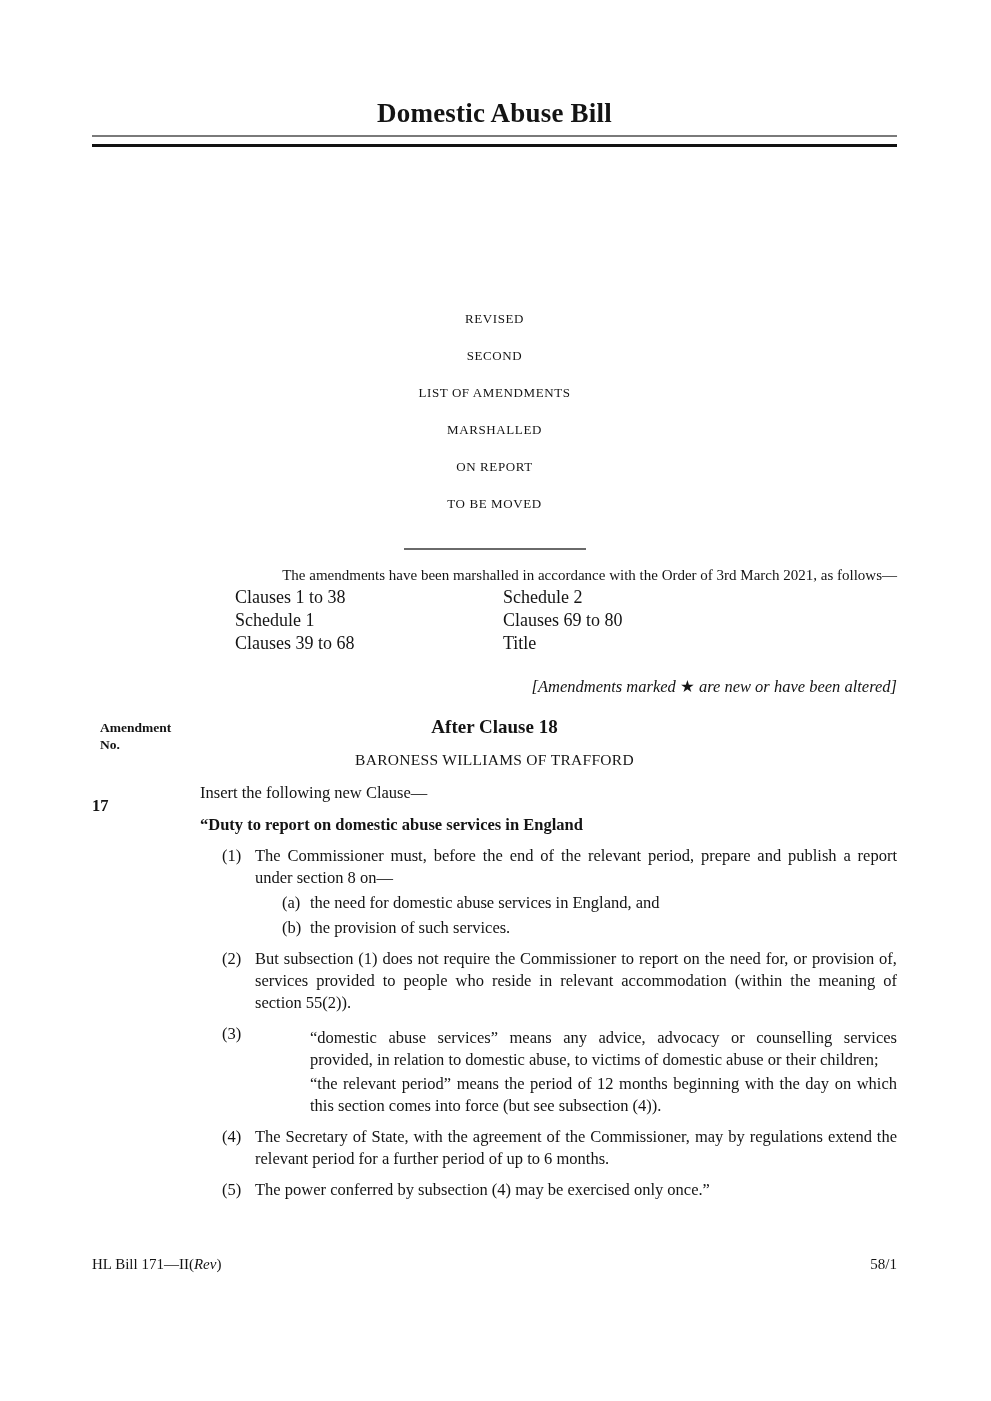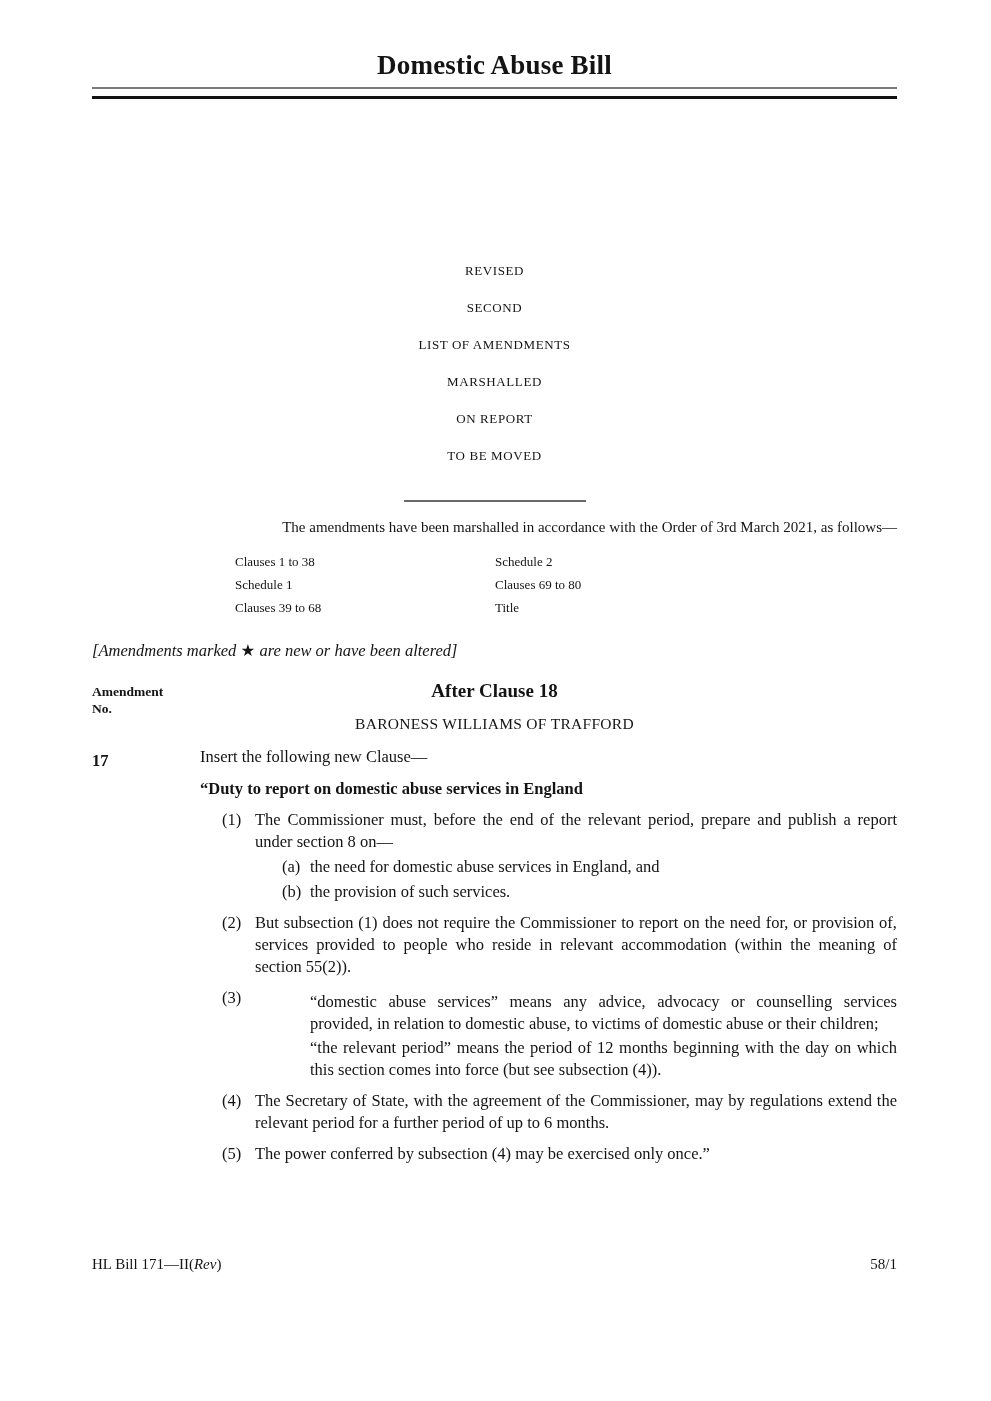--- a/index.html
+++ b/index.html
@@ -10,21 +10,21 @@
     margin: 0 auto;
     background: #ffffff;
     box-sizing: border-box;
     padding: 0 94px 0 92px;
     font-family: "Liberation Serif", "DejaVu Serif", serif;
     color: #141414;
     overflow: hidden;
   }
   .title {
     margin: 0;
-    padding-top: 50px;
+    padding-top: 98px;
     text-align: center;
     font-size: 27px;
     font-weight: bold;
     letter-spacing: 0.2px;
   }
   .double-rule {
     margin-top: 6px;
     height: 7px;
     border-top: 2px solid #7a7a7a;
     border-bottom: 3px solid #111111;
@@ -40,56 +40,57 @@
     width: 182px;
     margin: 26px auto 0 auto;
     border-top: 2px solid #6a6a6a;
   }
   .marshal-note {
     margin: 17px 0 0 0;
     text-align: right;
     font-size: 15px;
   }
   .order-cols {
-    margin-top: 14px;
+    margin-top: 2px;
     padding-left: 143px;
     display: flex;
-    font-size: 13px;
+    font-size: 18px;
     line-height: 23px;
+    gap: 8px;
   }
   .order-col.left  { width: 260px; flex: none; }
   .star-note {
     margin: 22px 0 0 0;
-    text-align: left;
+    text-align: right;
     font-style: italic;
     font-size: 16.5px;
   }
   .star { font-style: normal; }
   .amendment-header { position: relative; margin-top: 19px; }
   .amd-label {
     position: absolute;
-    left: 0; top: 3px;
+    left: 8px; top: 3px;
     width: 100px;
     font-weight: bold;
     font-size: 13.5px;
     line-height: 17px;
   }
   .place-heading {
     text-align: center;
     font-weight: bold;
     font-size: 19px;
   }
   .mover {
     text-align: center;
     font-size: 15.5px;
     margin-top: 13px;
     letter-spacing: 0.3px;
   }
   .amendment { position: relative; margin-top: 13px; font-size: 16.5px; line-height: 22px; }
-  .amd-num { position: absolute; left: 0; top: 4px; font-weight: bold; }
+  .amd-num { position: absolute; left: 0; top: 13px; font-weight: bold; }
   .amd-body { margin-left: 108px; }
   .instruction { margin: 0; }
   .clause-title { margin: 10px 0 0 0; font-weight: bold; }
   .sub { display: flex; margin-left: 22px; margin-top: 9px; }
   .sub > .num { width: 33px; flex: none; }
   .sub > .body { flex: 1; }
   .sub .txt { text-align: justify; }
   .items { margin-top: 3px; }
   .item { display: flex; margin-left: 27px; margin-top: 3px; }
   .item > .num { width: 28px; flex: none; }

